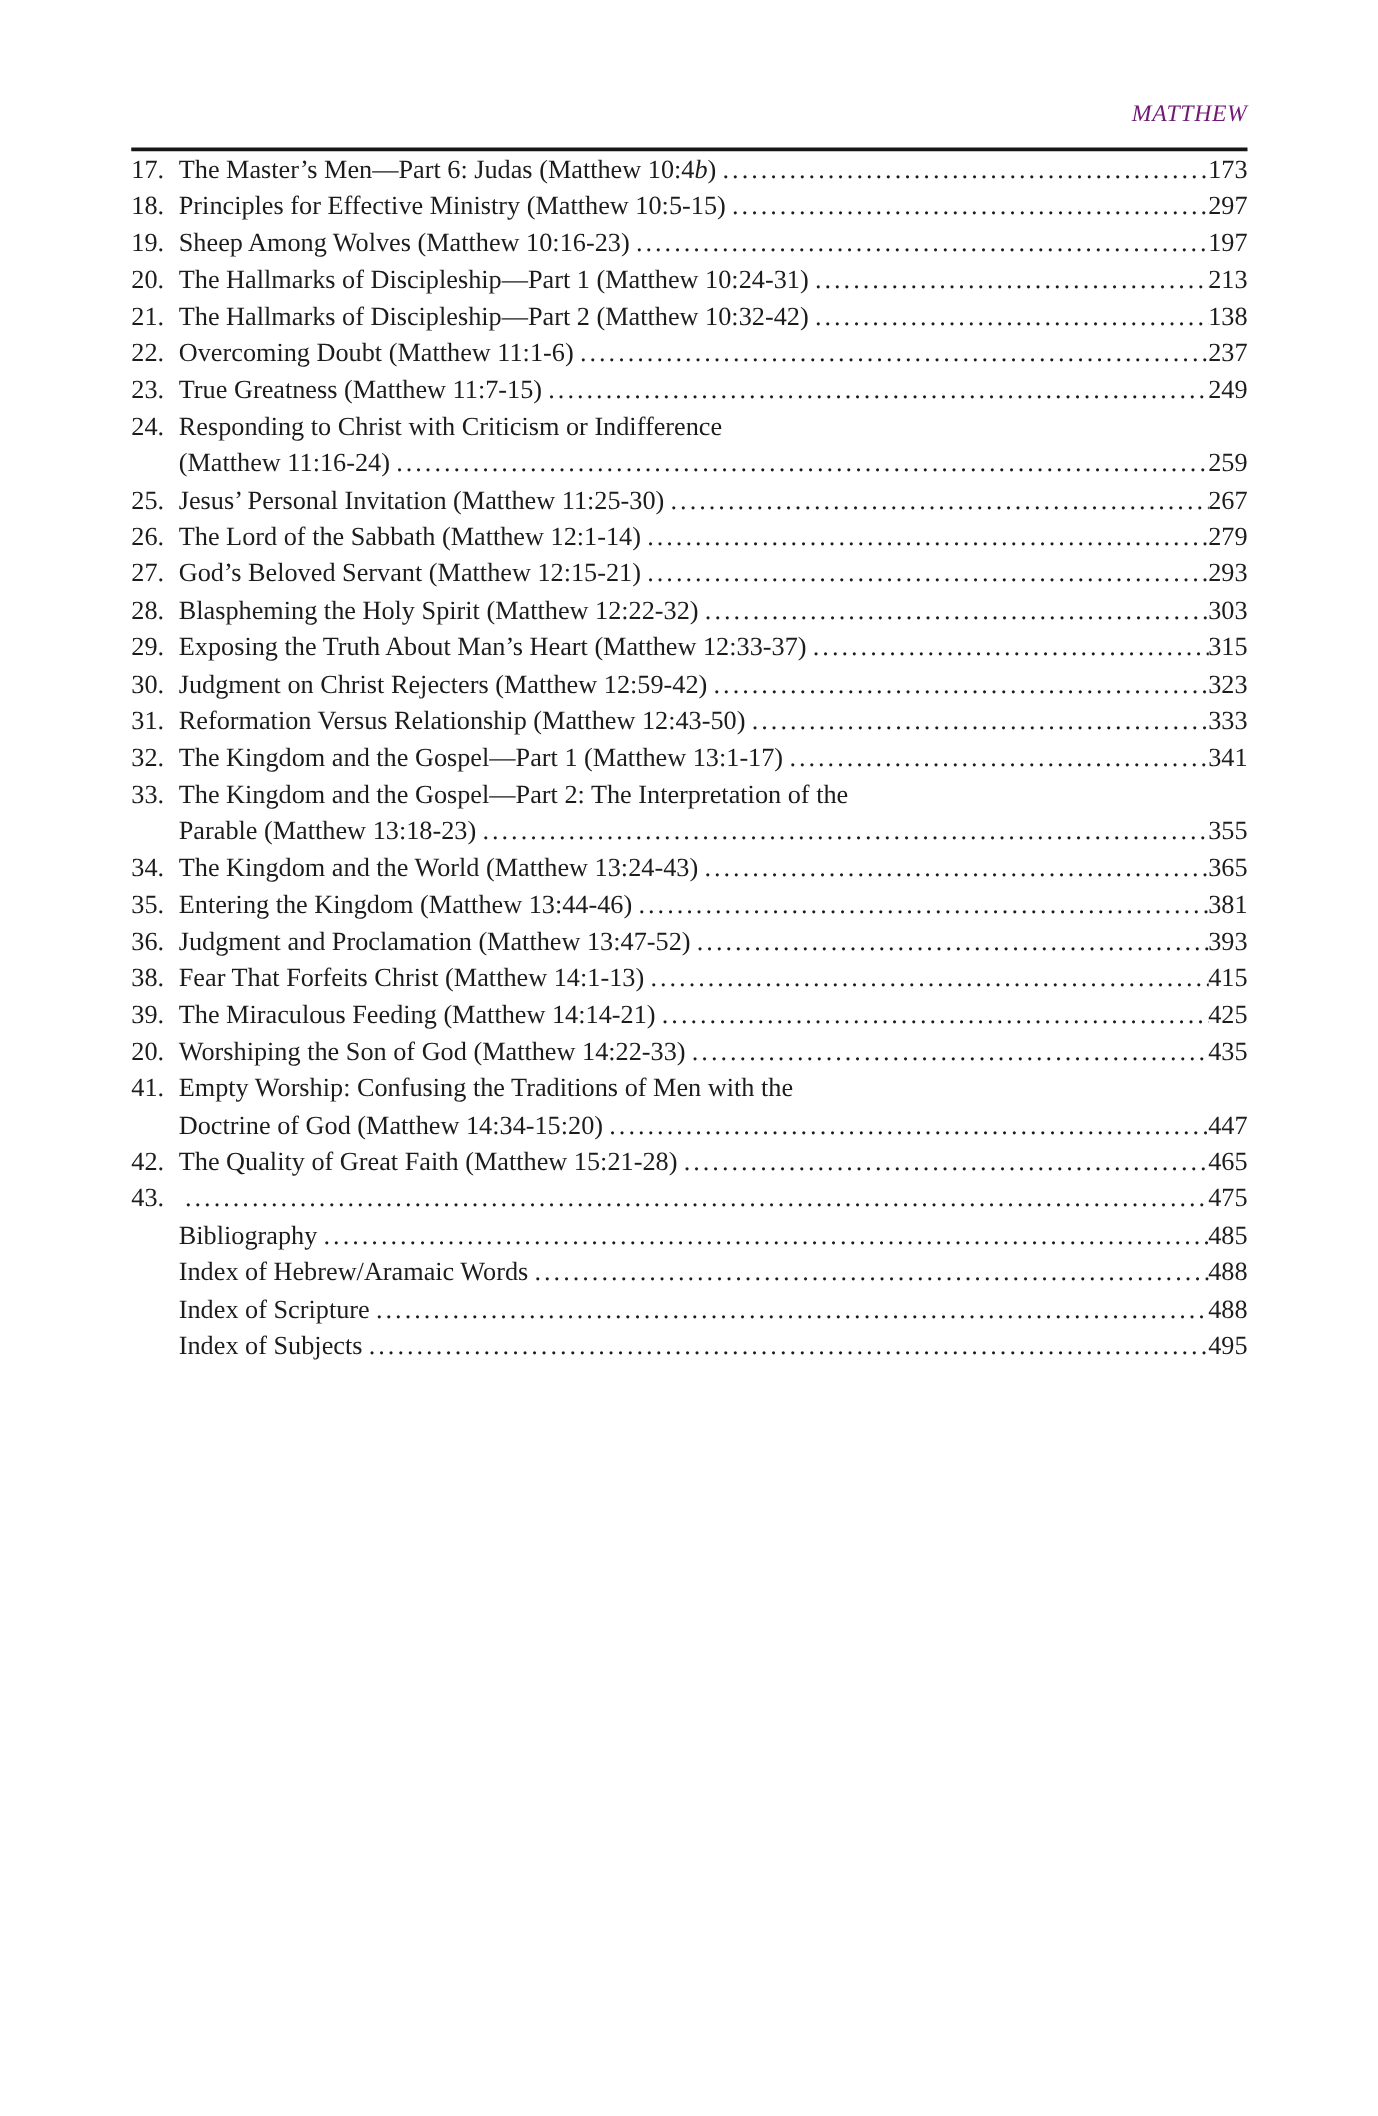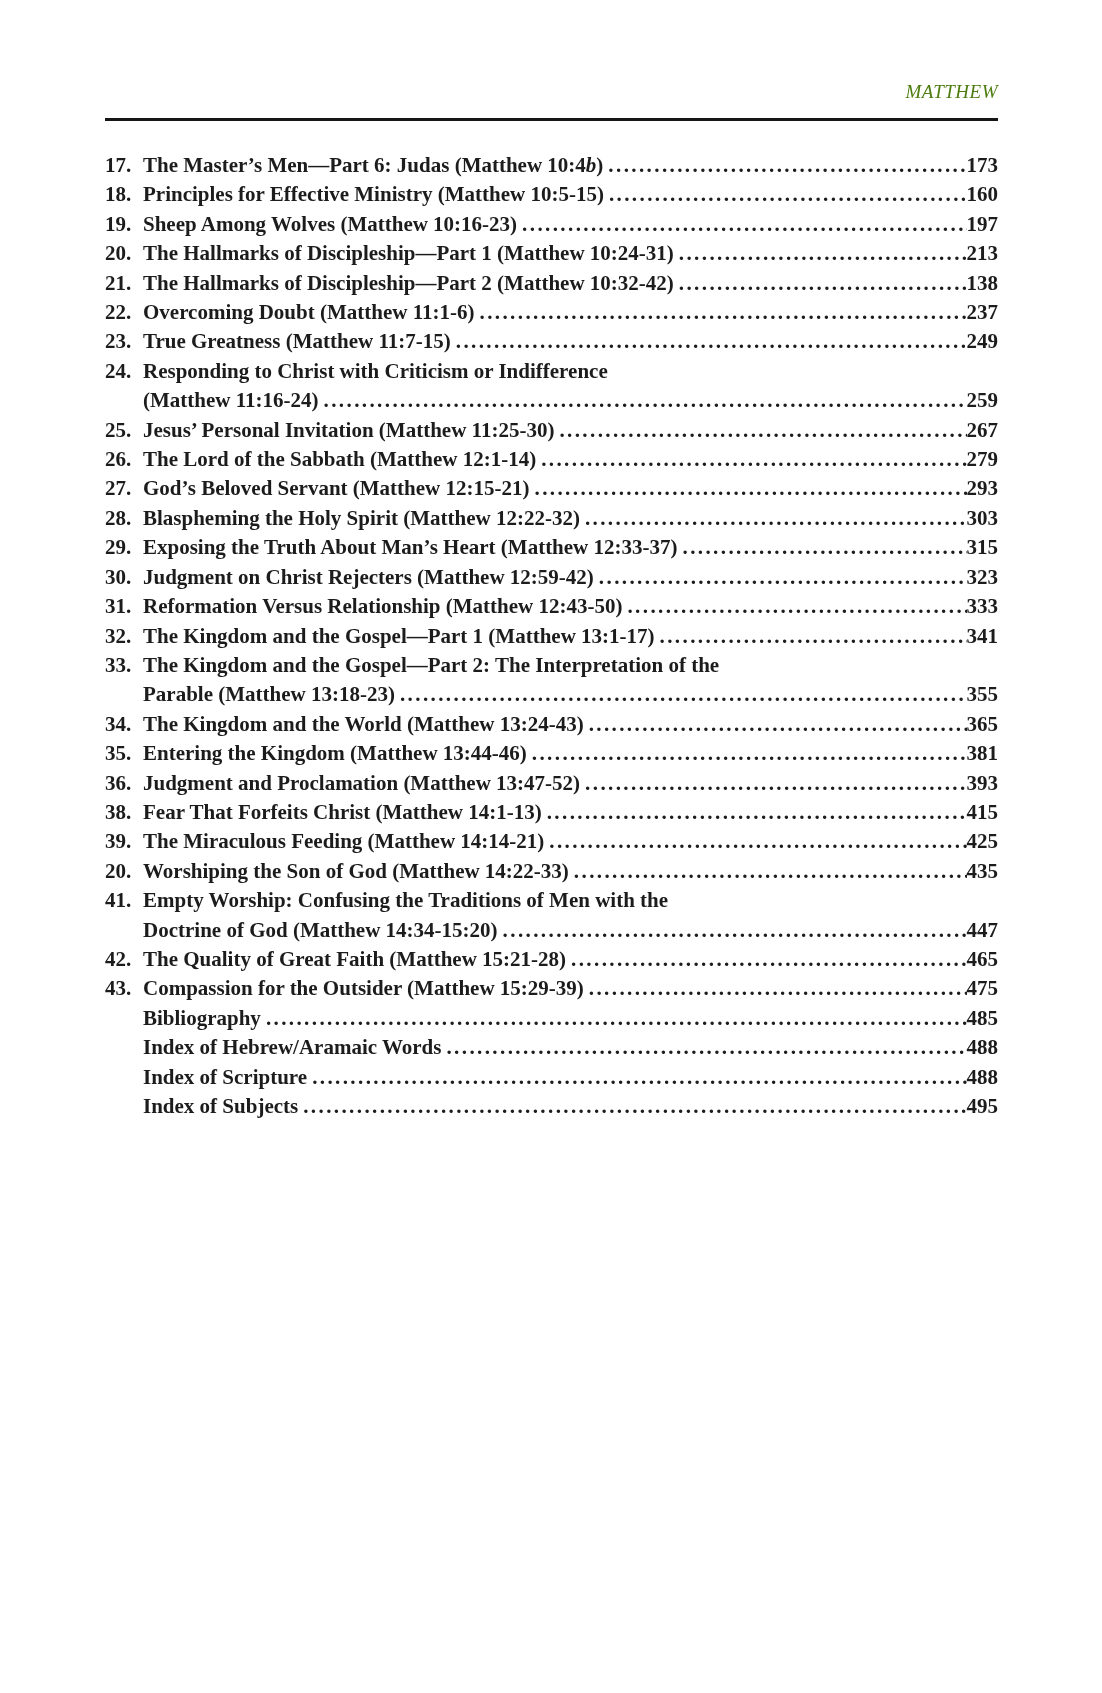--- a/index.html
+++ b/index.html
@@ -22,31 +22,29 @@
     top: 0;
     width: 893px;
   }
   .running-head {
     padding-top: 81px;
     text-align: right;
     font-style: italic;
     font-size: 19px;
     line-height: 22px;
     letter-spacing: 0.5px;
-    color: #4d7c0f;
+    color: #701a75;
   }
   .rule {
     height: 0;
     border: none;
     border-top: 3px solid #161616;
     margin: 15px 0 0 0;
   }
   .toc {
-    margin-top: 30px;
-    font-weight: bold;
   }
   .row {
     display: flex;
     align-items: baseline;
     font-size: 21px;
     line-height: 29.4px;
     white-space: nowrap;
   }
   .num {
     flex: none;
@@ -87,21 +85,21 @@
         <div class="row">
     <span class="num">17.</span>
     <span class="title"><span class="t">The Master’s Men—Part 6: Judas (Matthew 10:4</span><span class="em">b</span><span class="t2">)</span></span>
     <span class="leader"></span>
     <span class="pg">173</span>
   </div>
         <div class="row">
     <span class="num">18.</span>
     <span class="title"><span class="t">Principles for Effective Ministry (Matthew 10:5-15)</span><span class="em"></span><span class="t2"></span></span>
     <span class="leader"></span>
-    <span class="pg">160</span>
+    <span class="pg">297</span>
   </div>
         <div class="row">
     <span class="num">19.</span>
     <span class="title"><span class="t">Sheep Among Wolves (Matthew 10:16-23)</span><span class="em"></span><span class="t2"></span></span>
     <span class="leader"></span>
     <span class="pg">197</span>
   </div>
         <div class="row">
     <span class="num">20.</span>
     <span class="title"><span class="t">The Hallmarks of Discipleship—Part 1 (Matthew 10:24-31)</span><span class="em"></span><span class="t2"></span></span>
@@ -244,21 +242,20 @@
     <span class="pg">447</span>
   </div>
         <div class="row">
     <span class="num">42.</span>
     <span class="title"><span class="t">The Quality of Great Faith (Matthew 15:21-28)</span><span class="em"></span><span class="t2"></span></span>
     <span class="leader"></span>
     <span class="pg">465</span>
   </div>
         <div class="row">
     <span class="num">43.</span>
-    <span class="title"><span class="t">Compassion for the Outsider (Matthew 15:29-39)</span><span class="em"></span><span class="t2"></span></span>
     <span class="leader"></span>
     <span class="pg">475</span>
   </div>
         <div class="row">
     <span class="num"></span>
     <span class="title"><span class="t">Bibliography</span><span class="em"></span><span class="t2"></span></span>
     <span class="leader"></span>
     <span class="pg">485</span>
   </div>
         <div class="row">

